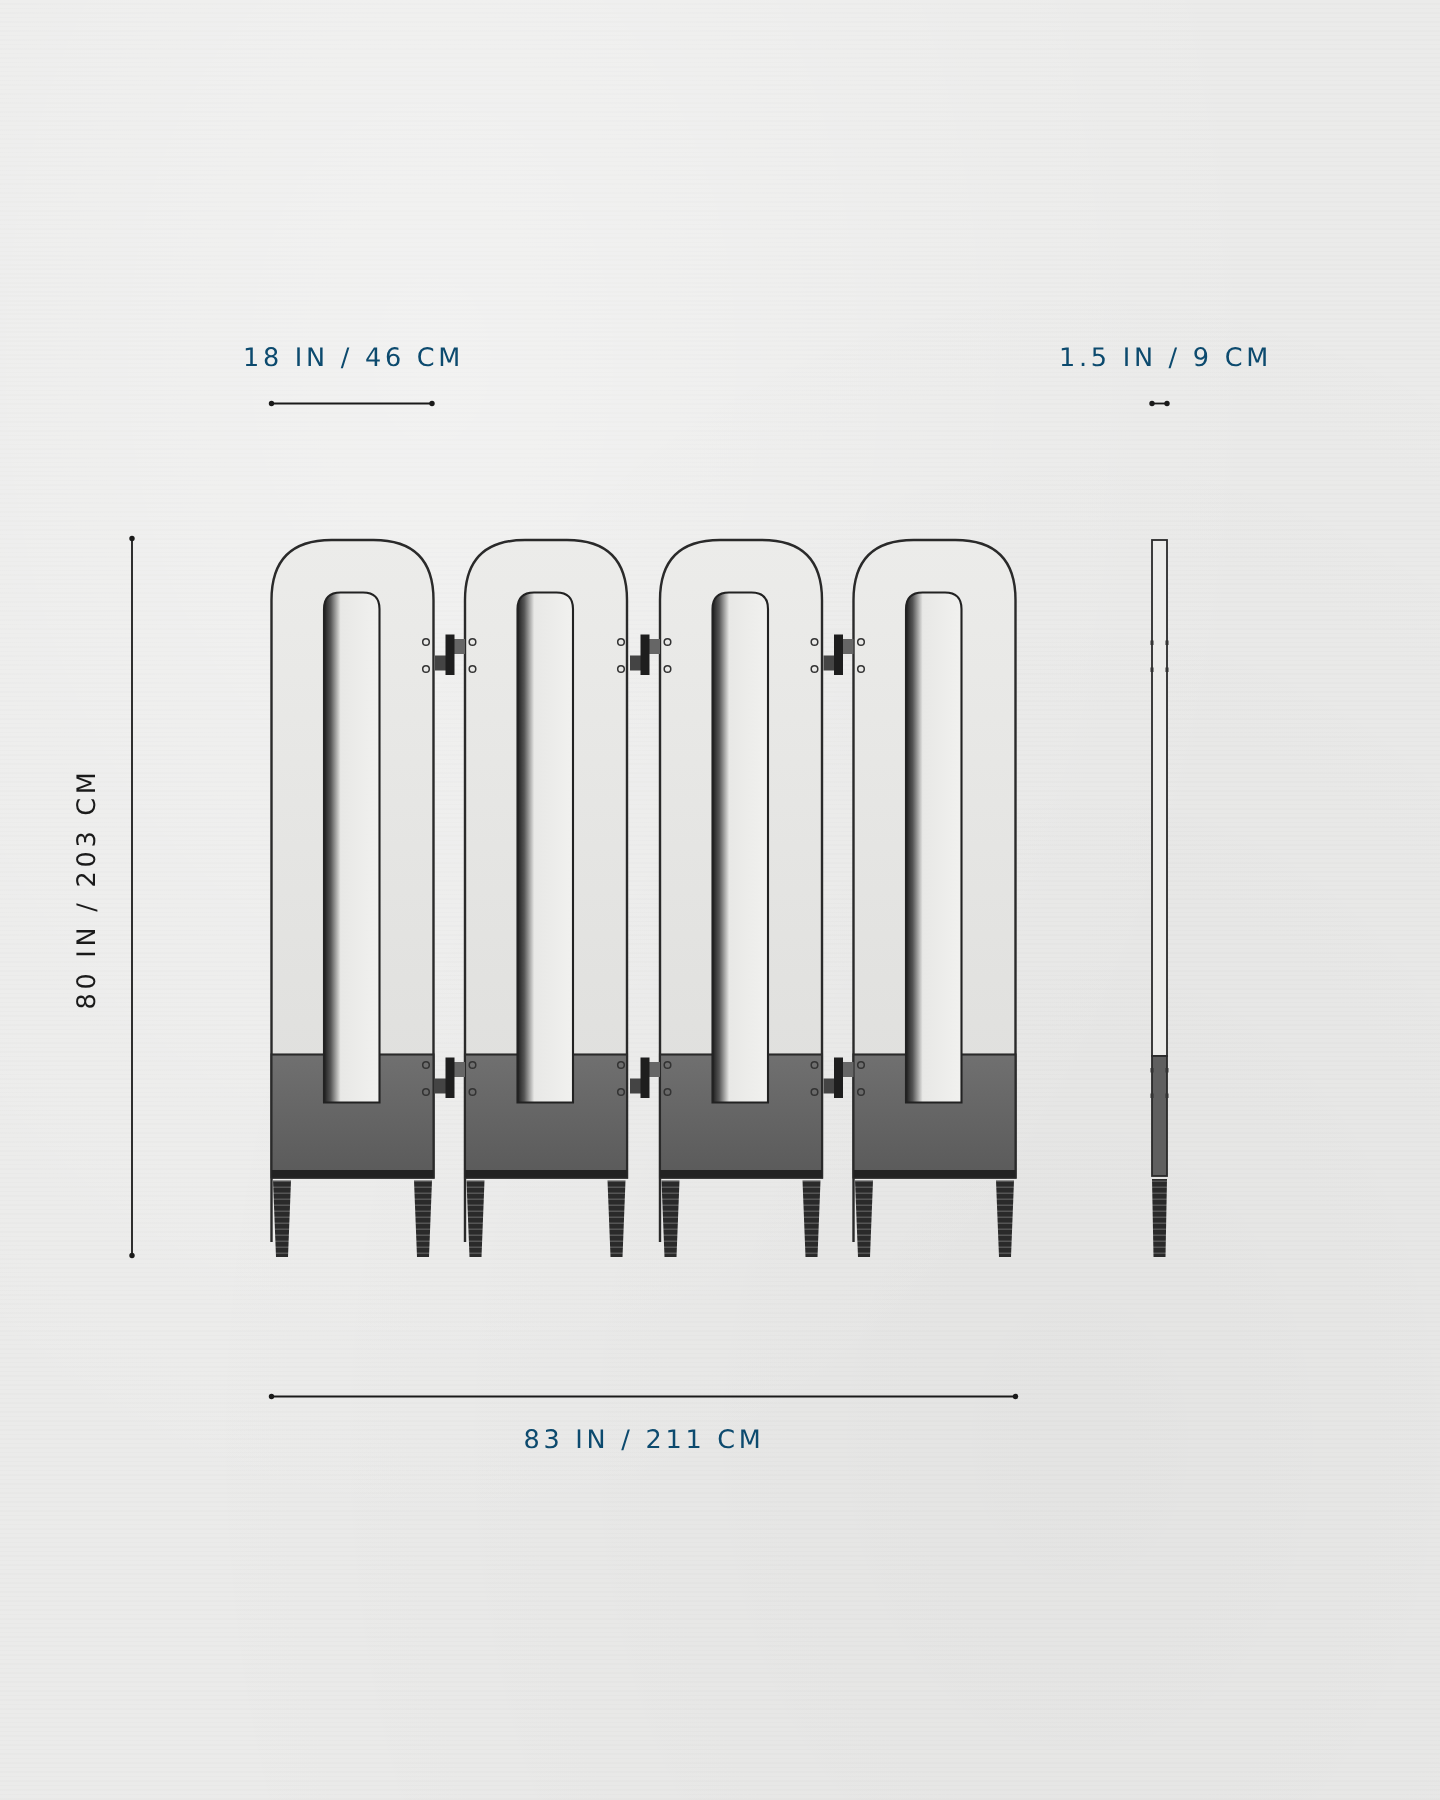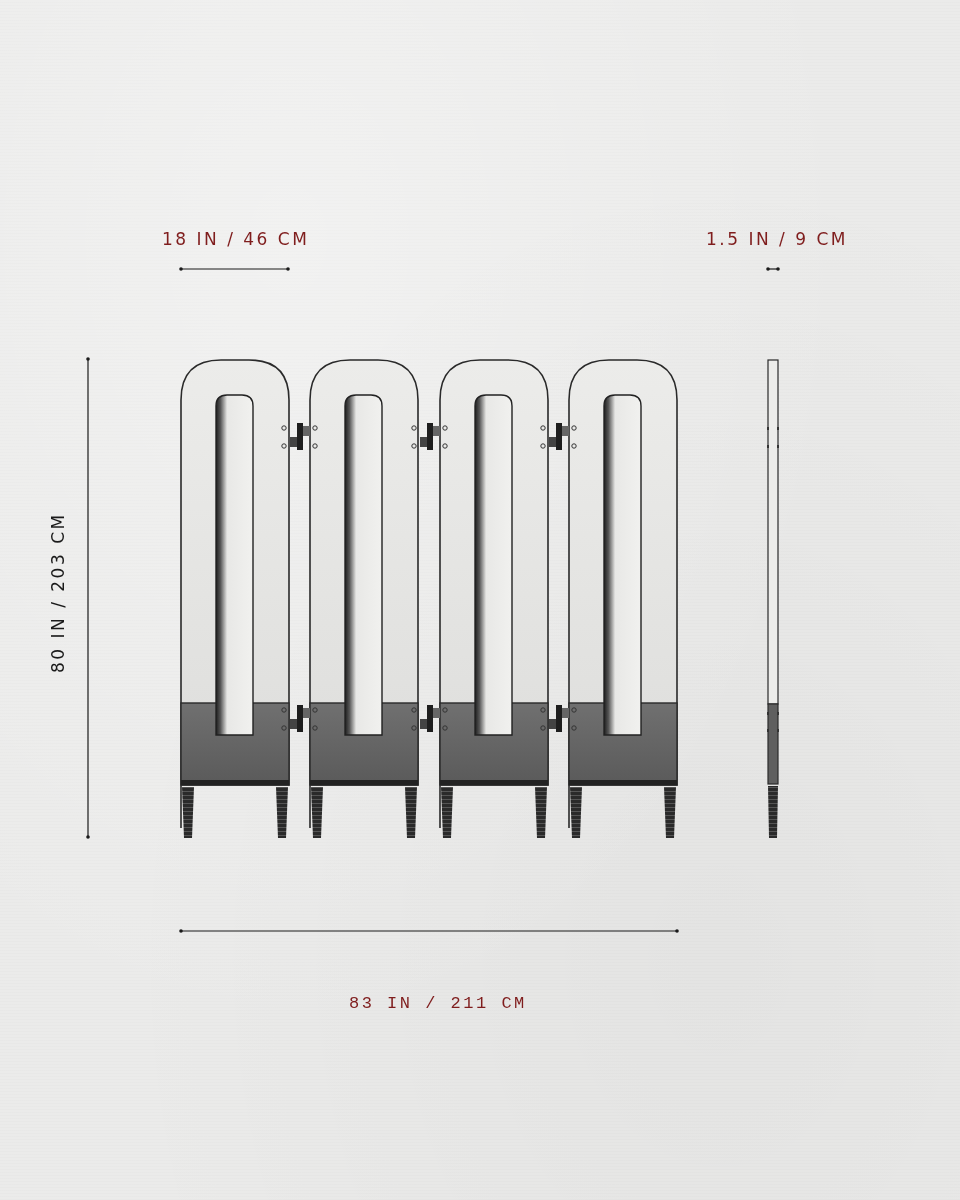--- a/index.html
+++ b/index.html
@@ -1,33 +1,33 @@
 <!DOCTYPE html>
 <html><head>
 <meta charset="utf-8">
 <style>
   html,body{margin:0;padding:0;}
   body{width:960px;height:1200px;background:#ebebea;position:relative;overflow:hidden;font-family:"DejaVu Sans","Liberation Sans",sans-serif;color:#1a1a1a;}
   .paper{position:absolute;inset:0;background:
     radial-gradient(ellipse at 30% 20%, rgba(255,255,255,0.35), rgba(255,255,255,0) 60%),
     radial-gradient(ellipse at 75% 80%, rgba(0,0,0,0.03), rgba(0,0,0,0) 60%),
     repeating-linear-gradient(0deg, rgba(0,0,0,0.012) 0 1px, rgba(255,255,255,0) 1px 3px);}
-  .label{position:absolute;font-size:17px;letter-spacing:2.5px;white-space:nowrap;color:#7f1d1d;}
+  .label{position:absolute;font-size:17px;letter-spacing:2.5px;white-space:nowrap;color:#0c4a6e;}
   .vlabel{position:absolute;font-size:17px;letter-spacing:2.5px;white-space:nowrap;transform:rotate(-90deg);transform-origin:center center;}
   svg{position:absolute;left:0;top:0;}
 </style>
 </head>
 <body>
 
 <div class="paper"></div>
 
 <div class="label" style="left:162px;top:229px;">18 IN / 46 CM</div>
 <div class="label" style="left:706px;top:229px;">1.5 IN / 9 CM</div>
 <div class="vlabel" style="left:-17px;top:588px;width:150px;text-align:center;">80 IN / 203 CM</div>
-<div class="label" style="left:349px;top:994px;font-family:Liberation Mono, monospace;">83 IN / 211 CM</div>
+<div class="label" style="left:349px;top:950px;">83 IN / 211 CM</div>
 
 <svg width="960" height="1200" viewBox="0 0 960 1200">
   <defs>
     <linearGradient id="slot" x1="0" x2="1" y1="0" y2="0">
       <stop offset="0" stop-color="#1e1e1e"></stop>
       <stop offset="0.12" stop-color="#555"></stop>
       <stop offset="0.3" stop-color="#e8e8e6"></stop>
       <stop offset="1" stop-color="#f1f1ef"></stop>
     </linearGradient>
     <linearGradient id="panelbg" x1="0" x2="0" y1="0" y2="1">

